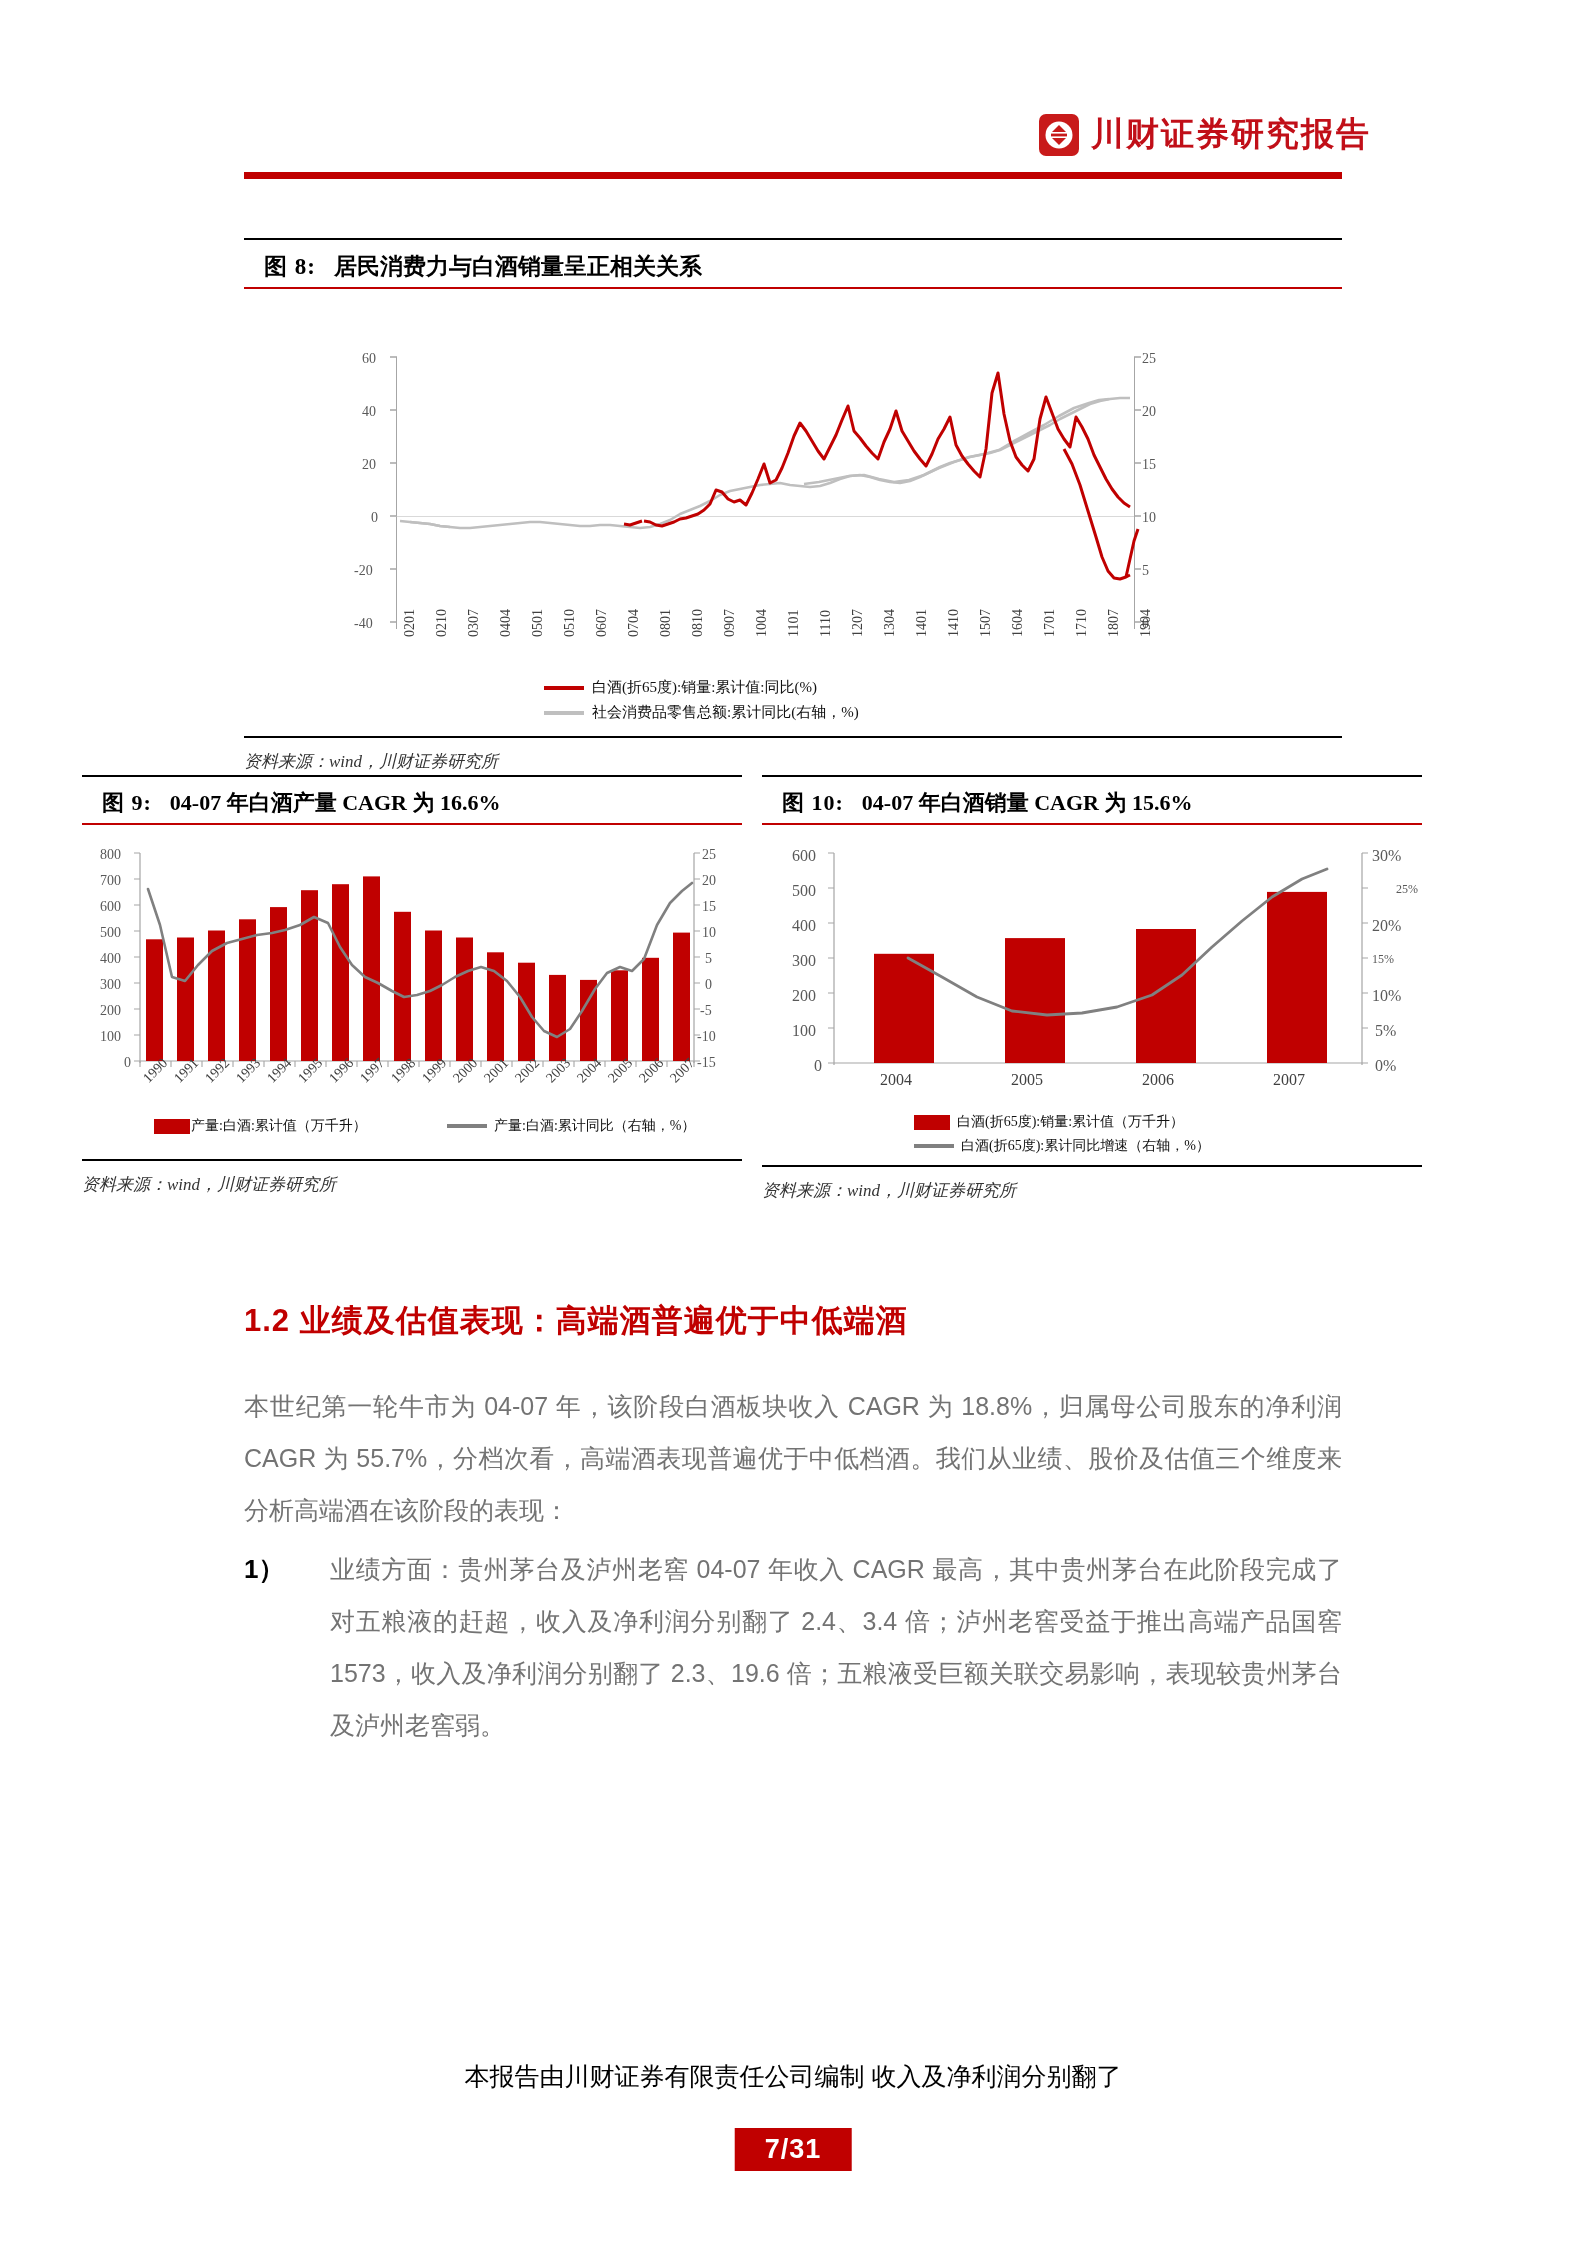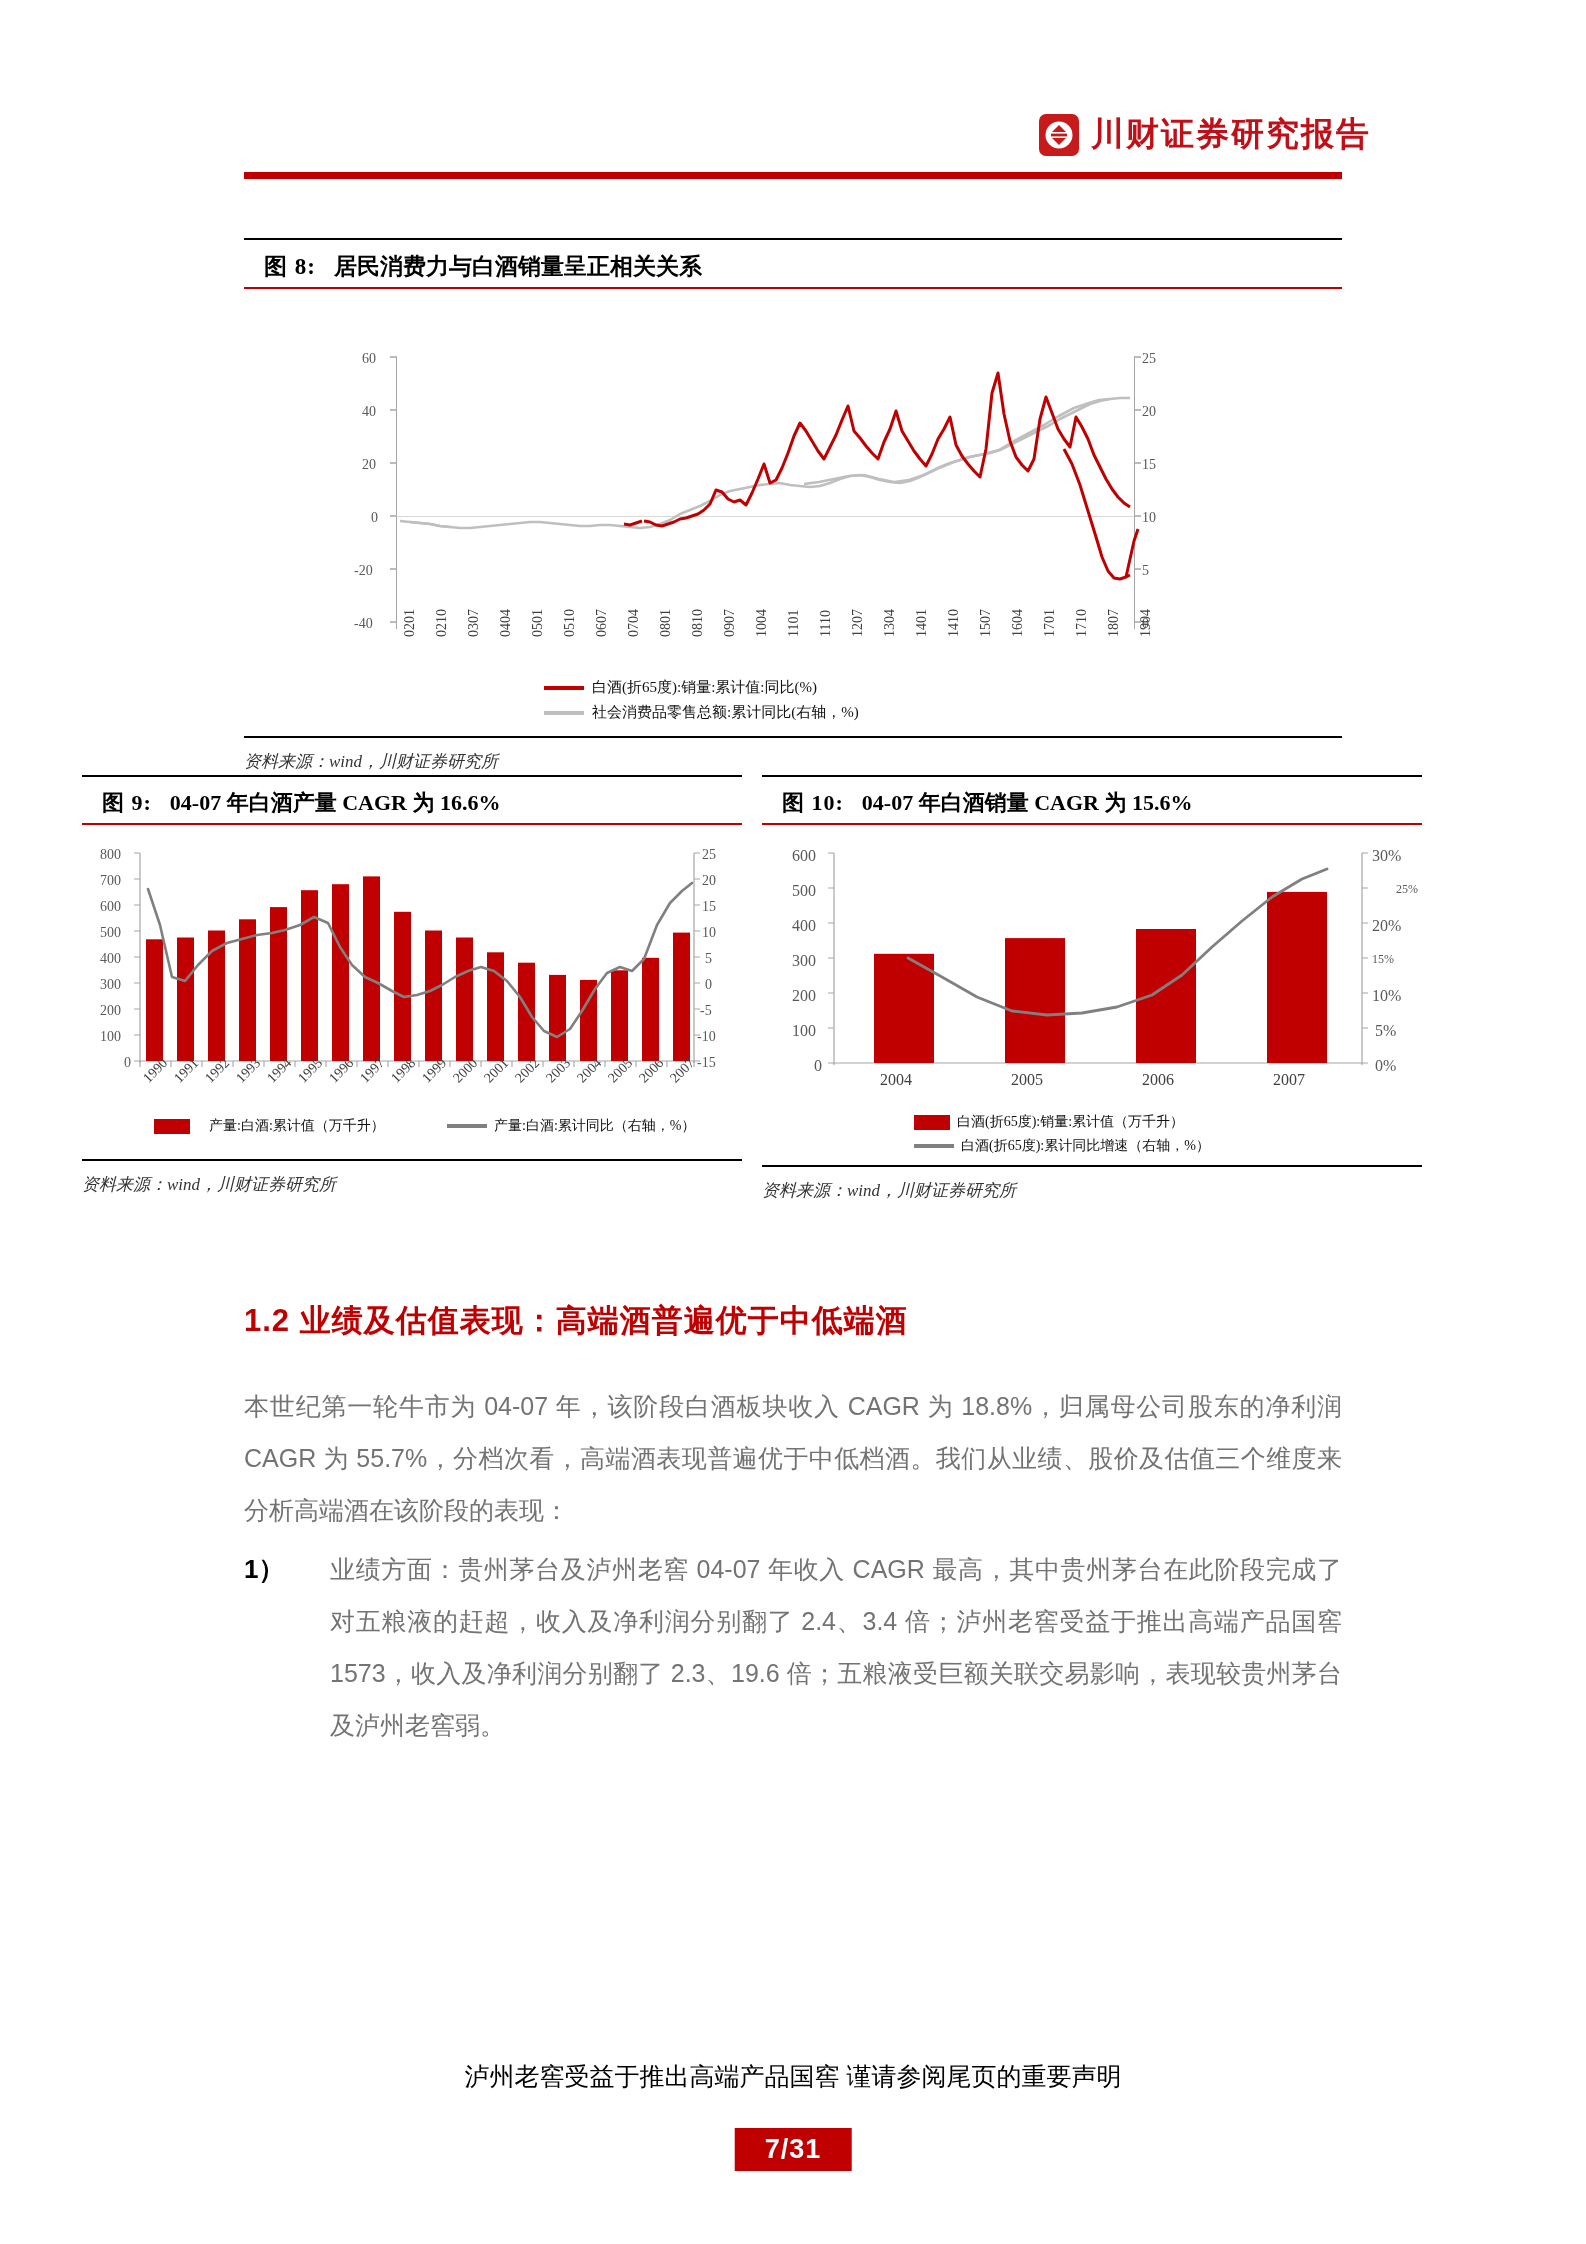--- a/index.html
+++ b/index.html
@@ -350,21 +350,21 @@
         <div class="xlab-diag" style="left:430px; top:250px;">2002</div>
         <div class="xlab-diag" style="left:461px; top:250px;">2003</div>
         <div class="xlab-diag" style="left:492px; top:250px;">2004</div>
         <div class="xlab-diag" style="left:523px; top:250px;">2005</div>
         <div class="xlab-diag" style="left:554px; top:250px;">2006</div>
         <div class="xlab-diag" style="left:585px; top:250px;">2007</div>
       </div>
     </div>
 
     <div style="position:relative; height:44px;">
-      <div class="legend-row" style="left:72px; top:2px; font-size:14px; gap:19px;">
+      <div class="legend-row" style="left:72px; top:2px; font-size:14px; gap:1px;">
         <span class="swatch-box" style="background:#c00000;"></span>
         <span>产量:白酒:累计值（万千升）</span>
       </div>
       <div class="legend-row" style="left:365px; top:2px; font-size:14px; gap:7px;">
         <span class="swatch-line" style="background:#808080;"></span>
         <span>产量:白酒:累计同比（右轴，%）</span>
       </div>
     </div>
 
     <div style="border-top:2.5px solid #000; width:660px;"></div>
@@ -437,16 +437,16 @@
   </div>
 
   <div class="sec-head">1.2 业绩及估值表现：高端酒普遍优于中低端酒</div>
 
   <div class="para" style="left:244px; top:1380px; width:1098px;">本世纪第一轮牛市为 04-07 年，该阶段白酒板块收入 CAGR 为 18.8%，归属母公司股东的净利润 CAGR 为 55.7%，分档次看，高端酒表现普遍优于中低档酒。我们从业绩、股价及估值三个维度来分析高端酒在该阶段的表现：</div>
 
   <div class="list-num" style="left:244px; top:1543px;">1）</div>
 
   <div class="para" style="left:330px; top:1543px; width:1012px;">业绩方面：贵州茅台及泸州老窖 04-07 年收入 CAGR 最高，其中贵州茅台在此阶段完成了对五粮液的赶超，收入及净利润分别翻了 2.4、3.4 倍；泸州老窖受益于推出高端产品国窖 1573，收入及净利润分别翻了 2.3、19.6 倍；五粮液受巨额关联交易影响，表现较贵州茅台及泸州老窖弱。</div>
 
-  <div class="footer-text">泸州老窖受益于推出高端产品国窖 谨请参阅尾页的重要声明</div>
+  <div class="footer-text">本报告由川财证券有限责任公司编制 收入及净利润分别翻了</div>
   <div class="page-badge">7/31</div>
 
 </div>
 
 </body></html>

